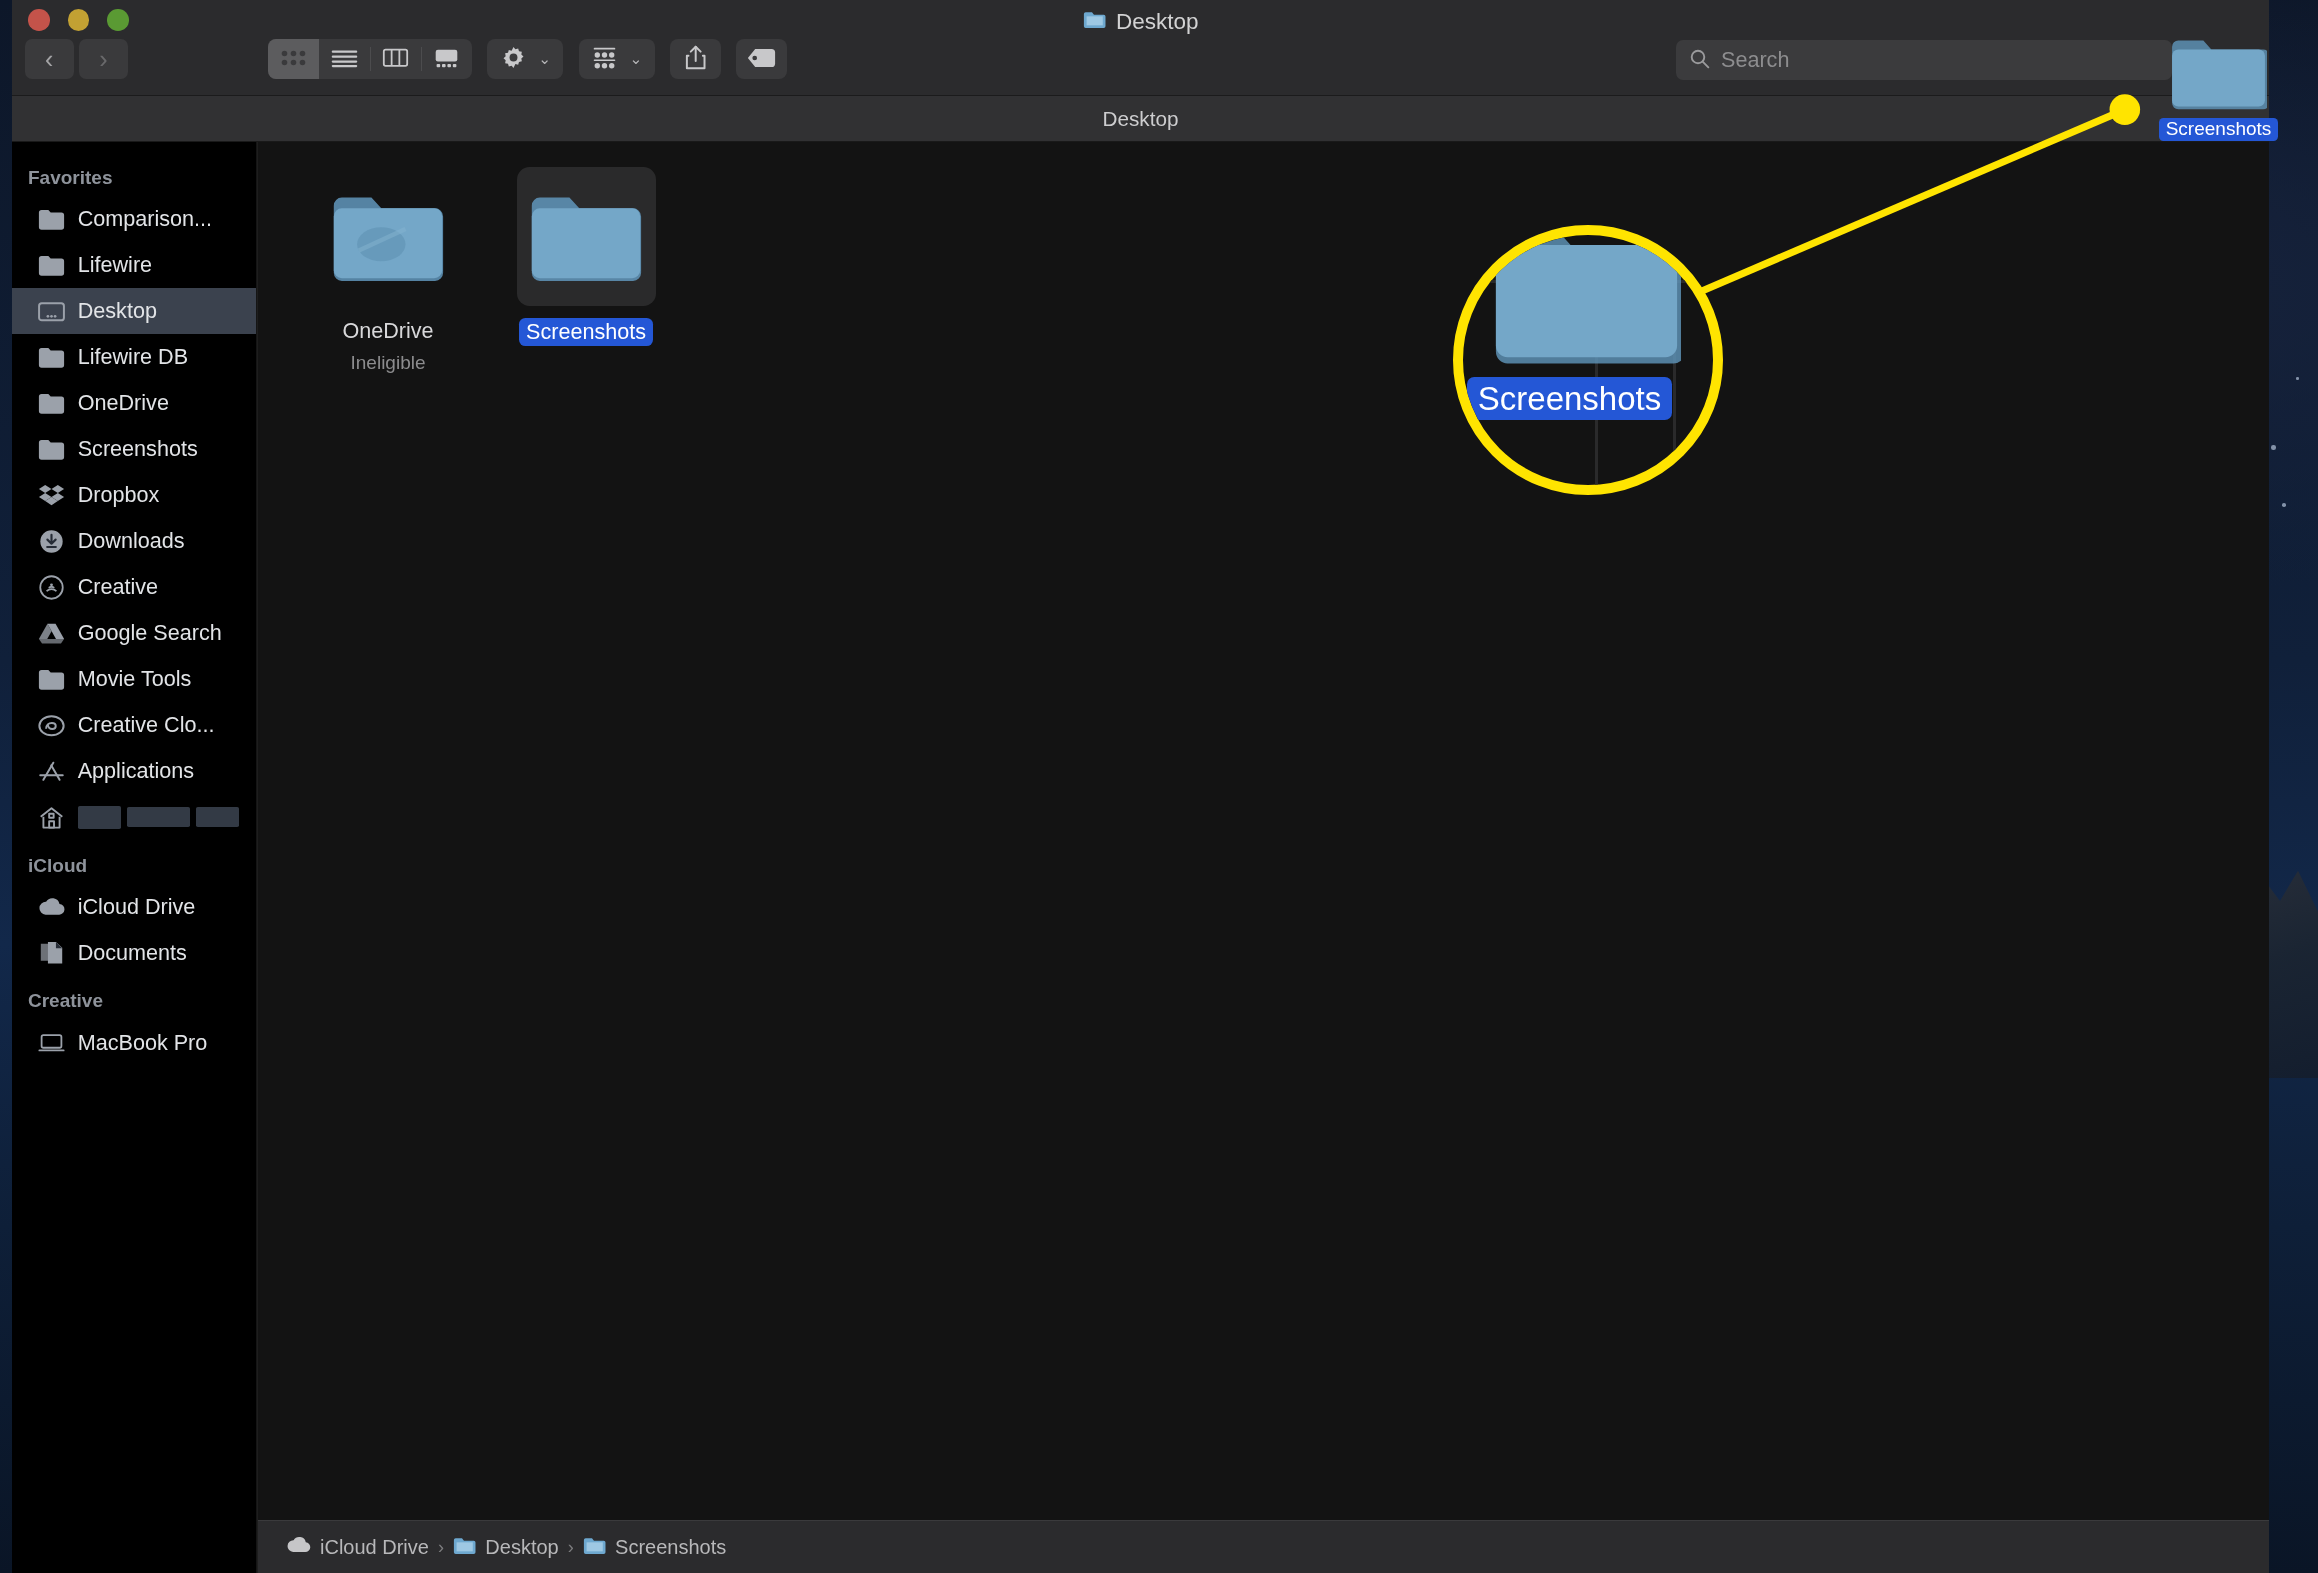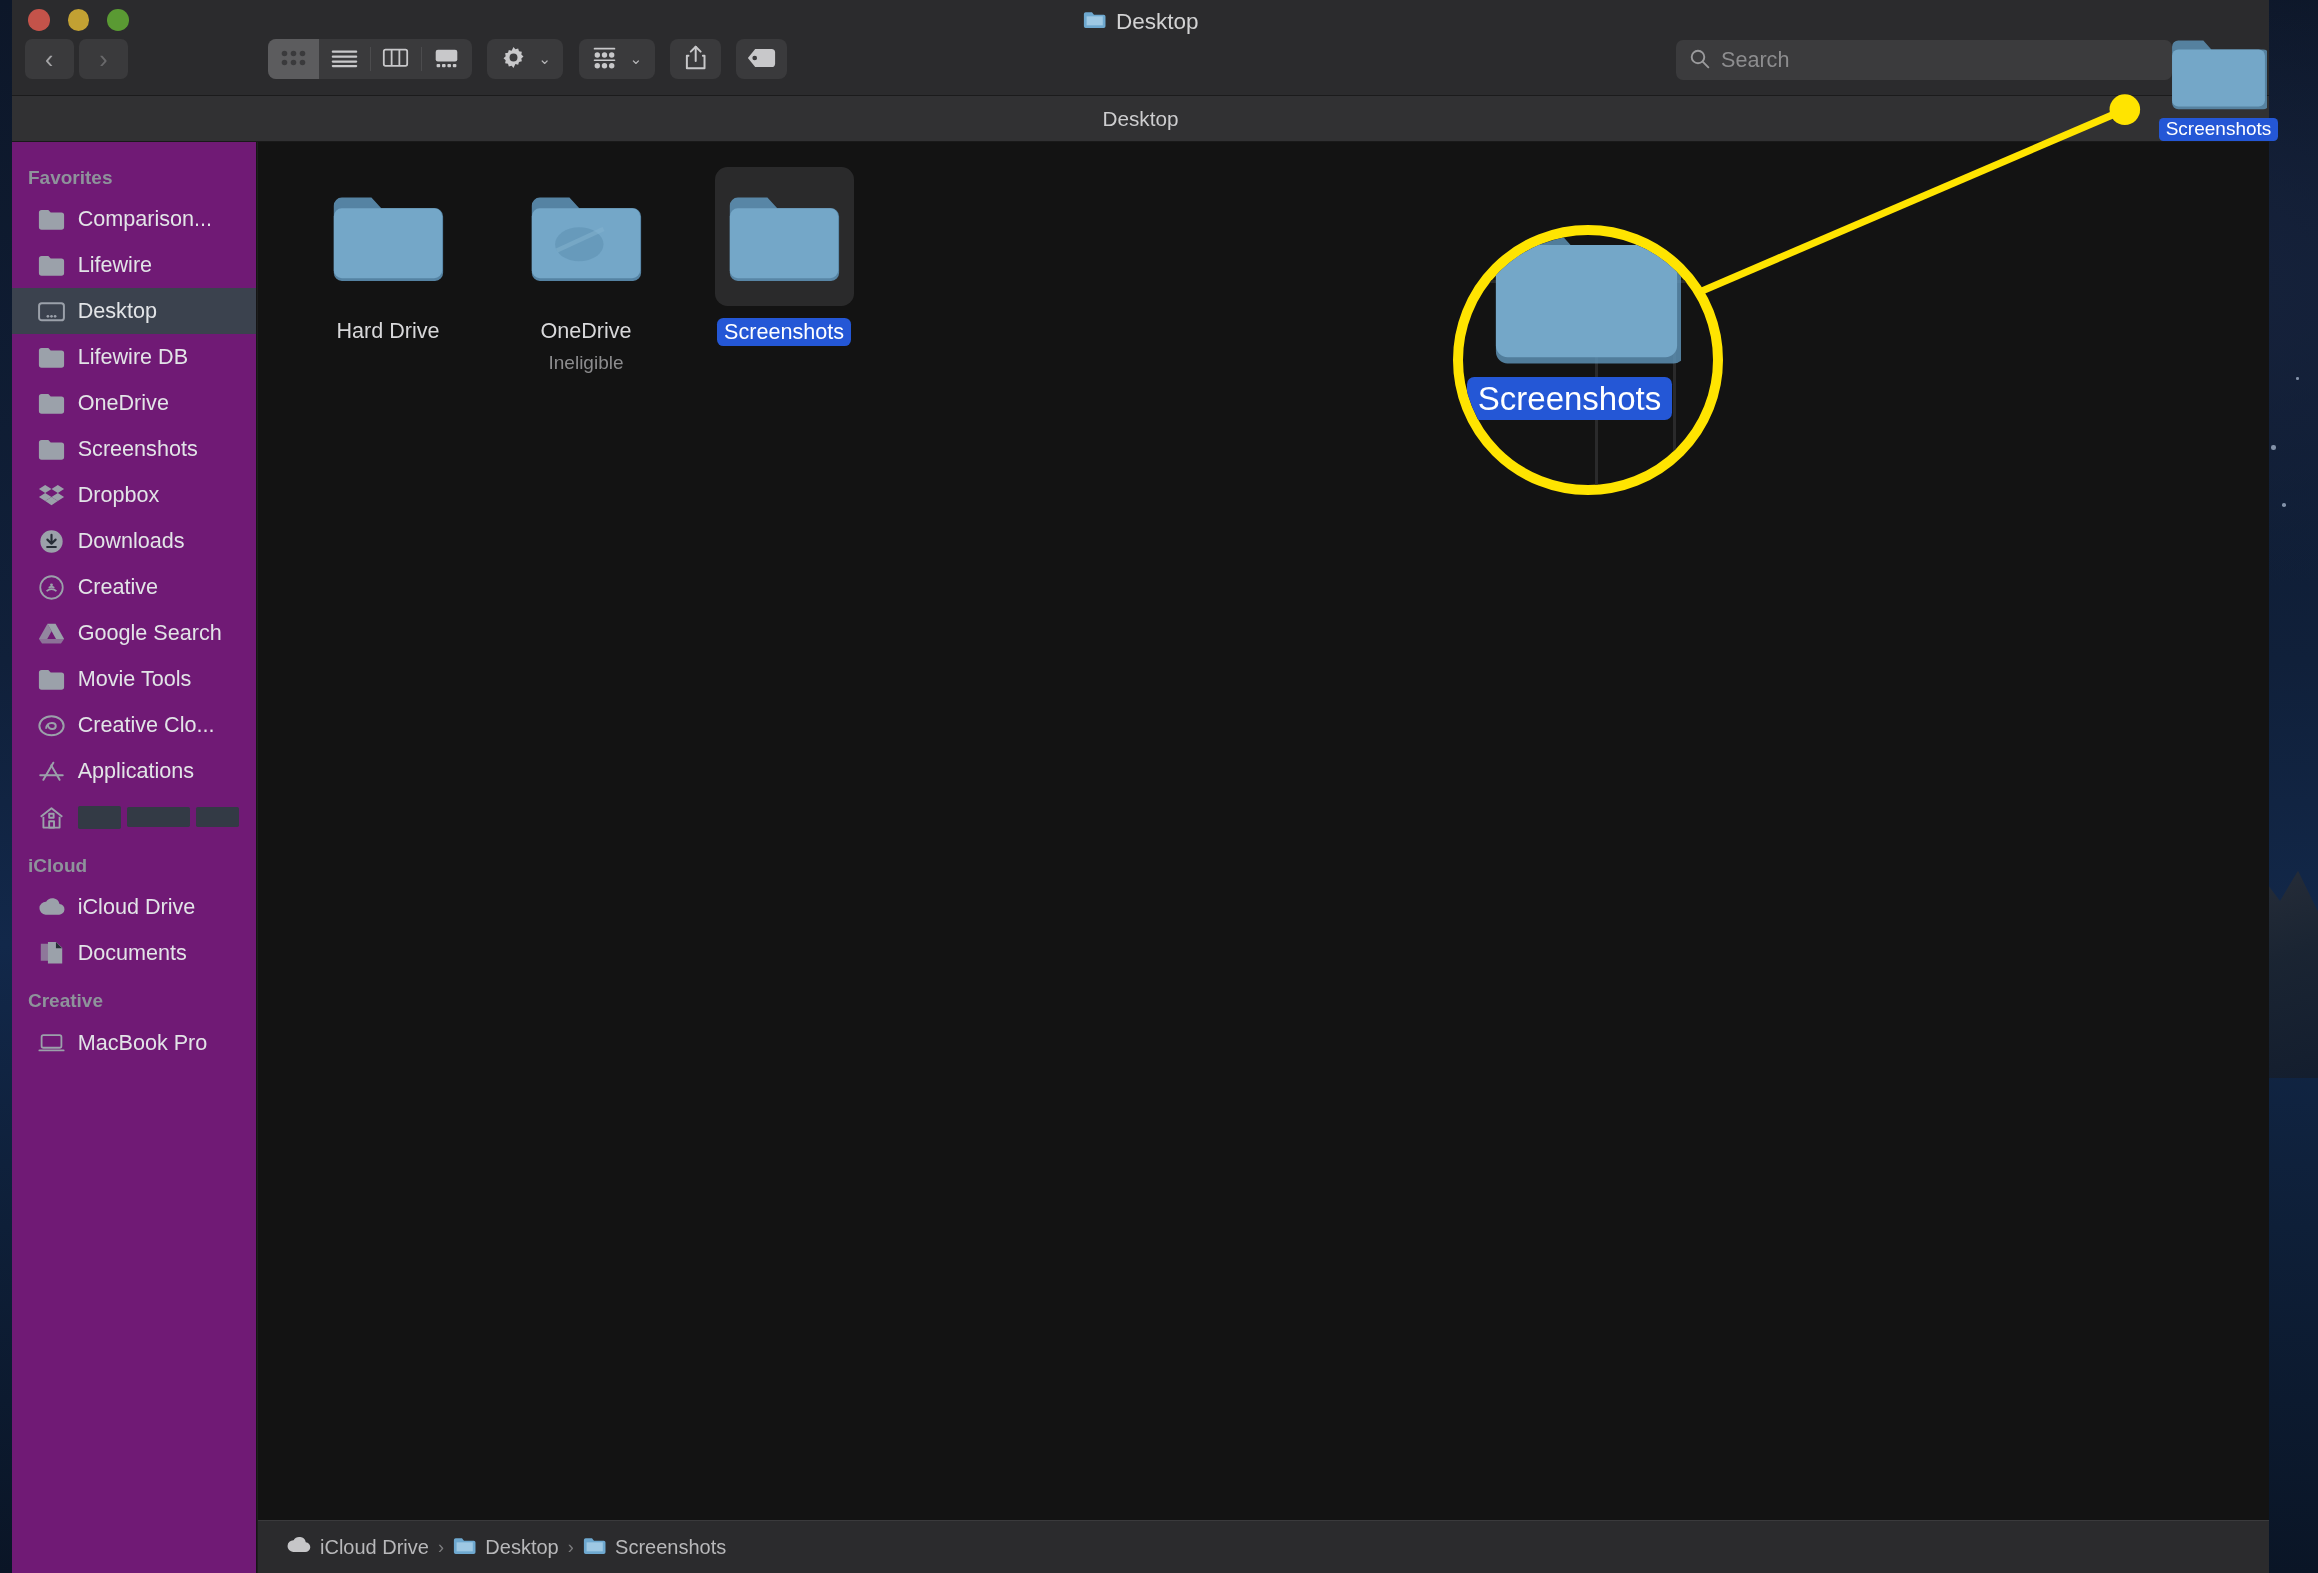--- a/index.html
+++ b/index.html
@@ -101,21 +101,21 @@
     border-bottom:0.9px solid #191919;
     display:flex; align-items:center; justify-content:center;
     color:#cdcdcf; font-size:20.7px;
   }
 
   
   #body { position:absolute; left:0; top:142px; width:100%; bottom:0; }
 
   #sidebar {
     position:absolute; left:0; top:0; width:245px; height:100%;
-    background:#701a75;
+    background:#000000;
     border-right:0.9px solid #151515;
     padding-top:10.8px;
     overflow:hidden;
   }
   .sb-head {
     color:#8e939b; font-size:19px; font-weight:bold;
     padding:14.4px 0 7.2px 16px;
   }
   .sb-item {
     height:46px; display:flex; align-items:center; gap:11.7px;
@@ -517,30 +517,20 @@
               <rect x="4" y="3.5" width="22" height="14" rx="2"></rect>
               <path d="M1.5 20.5h27" stroke-linecap="round"></path>
             </svg>
           </span>
           <span>MacBook Pro</span>
         </div>
       </div>
 
     <div id="content">
       <div id="grid">
-          <div class="cell">
-            <div class="icobox">
-              <svg xmlns="http://www.w3.org/2000/svg" width="112" height="88" viewBox="0 0 125 98">
-    <path d="M2 14a9 9 0 019-9h33l11 12h60a9 9 0 019 9v63a9 9 0 01-9 9H11a9 9 0 01-9-9z" fill="#5d90b4" opacity=".9"></path>
-    <path d="M2 26a9 9 0 019-9h103a9 9 0 019 9v60a9 9 0 01-9 9H11a9 9 0 01-9-9z" fill="#74a7c8"></path>
-
-  </svg>
-            </div>
-            <div class="lbl">Hard Drive</div>
-          </div>
           <div class="cell">
             <div class="icobox">
               <svg xmlns="http://www.w3.org/2000/svg" width="112" height="88" viewBox="0 0 125 98">
     <path d="M2 14a9 9 0 019-9h33l11 12h60a9 9 0 019 9v63a9 9 0 01-9 9H11a9 9 0 01-9-9z" fill="#5d90b4" opacity=".9"></path>
     <path d="M2 26a9 9 0 019-9h103a9 9 0 019 9v60a9 9 0 01-9 9H11a9 9 0 01-9-9z" fill="#74a7c8"></path>
     <ellipse cx="55" cy="57" rx="27" ry="19" fill="#5d8fb0" opacity=".55"></ellipse>
                 <path d="M30 64 L82 40" stroke="#85b4d0" stroke-width="5" opacity=".5"></path>
   </svg>
             </div>
             <div class="lbl">OneDrive</div>

